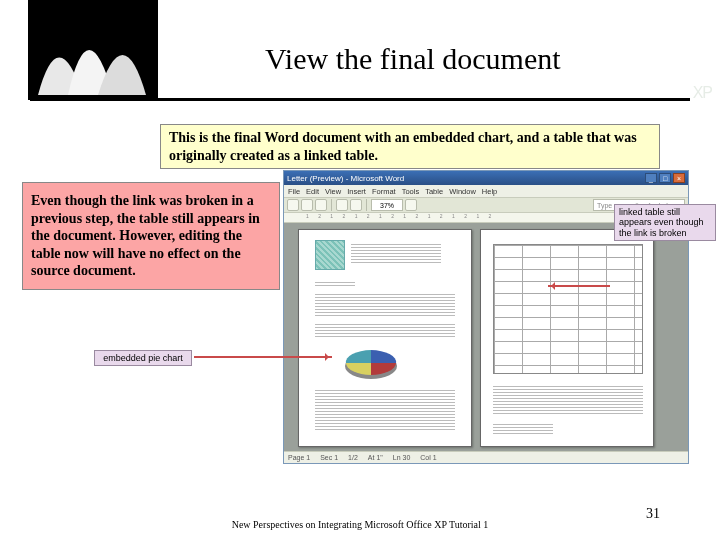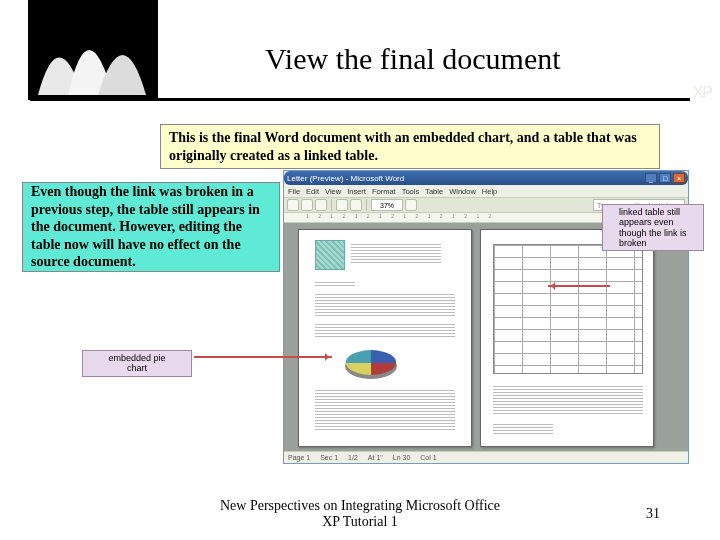--- a/index.html
+++ b/index.html
@@ -51,23 +51,23 @@
     padding: 4px 8px;
     font-size: 14px;
     font-weight: bold;
     line-height: 1.25;
   }
   .explain-box {
     position: absolute;
     top: 182px;
     left: 22px;
     width: 258px;
-    background: #5eead4;
+    background: #fca5a5;
     border: 1px solid #888;
-    padding: 0 8px;
+    padding: 9px 8px;
     font-size: 14px;
     font-weight: bold;
     line-height: 1.25;
     z-index: 5;
   }
   
   .word-window {
     position: absolute;
     top: 170px;
     left: 283px;
@@ -79,21 +79,20 @@
     font-size: 8px;
   }
   .titlebar {
     height: 14px;
     background: linear-gradient(#3b6fb5,#2a4f86);
     color: #fff;
     display: flex;
     align-items: center;
     padding: 0 3px;
     font-size: 8px;
-    border-radius: 6px;
   }
   .titlebar .tspace { flex: 1; }
   .winbtn {
     width: 12px; height: 10px;
     background: #d86b3a;
     border: 1px solid #8a4020;
     margin-left: 2px;
     font-size: 7px;
     text-align: center;
     line-height: 9px;
@@ -215,25 +214,26 @@
     padding: 0 4px;
     align-items: center;
   }
   
   .callout {
     position: absolute;
     background: #e9d9ec;
     border: 1px solid #9a8aa0;
     font-family: Arial, sans-serif;
     font-size: 9px;
-    padding: 2px 16px;
+    padding: 2px 4px;
     line-height: 1.15;
     z-index: 6;
-  }
-  .callout.pie-c { top: 350px; left: 82px; width: 110px; text-align:center; }
+    margin-left: 12px;
+  }
+  .callout.pie-c { top: 350px; left: 82px; width: 98px; text-align:center; }
   .callout.tbl-c { top: 204px; left: 602px; width: 102px; }
   .arrow {
     position: absolute;
     background: #c94a4a;
     z-index: 5;
     pointer-events:none;
   }
   .arrow.pie-a { top: 356px; left: 194px; width: 138px; height: 2px; }
   .arrow.pie-a::after {
     content: ""; position: absolute; right: -1px; top: -3px;
@@ -242,21 +242,21 @@
   .arrow.tbl-a { top: 285px; left: 548px; width: 62px; height: 2px; }
   .arrow.tbl-a::after {
     content: ""; position: absolute; left: -1px; top: -3px;
     border: 4px solid transparent; border-right-color: #c94a4a;
   }
   .footer {
     position: absolute;
     bottom: 10px;
     left: 0;
     width: 720px;
-    font-size: 14px;
+    font-size: 10px;
     text-align: center;
   }
   .footer .center { display: inline-block; width: 300px; }
   .page-num {
     position: absolute;
     right: 60px;
     bottom: 18px;
     font-size: 14px;
     font-family: Liberation Serif, serif;
   }

